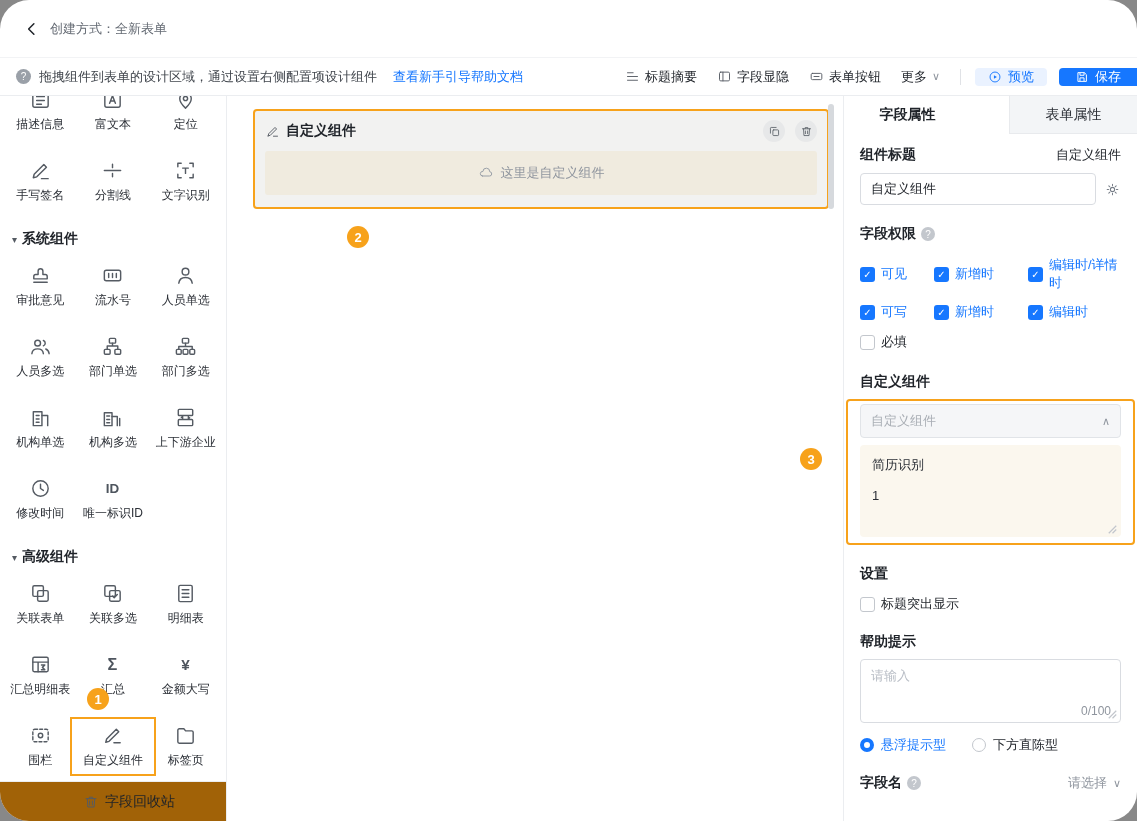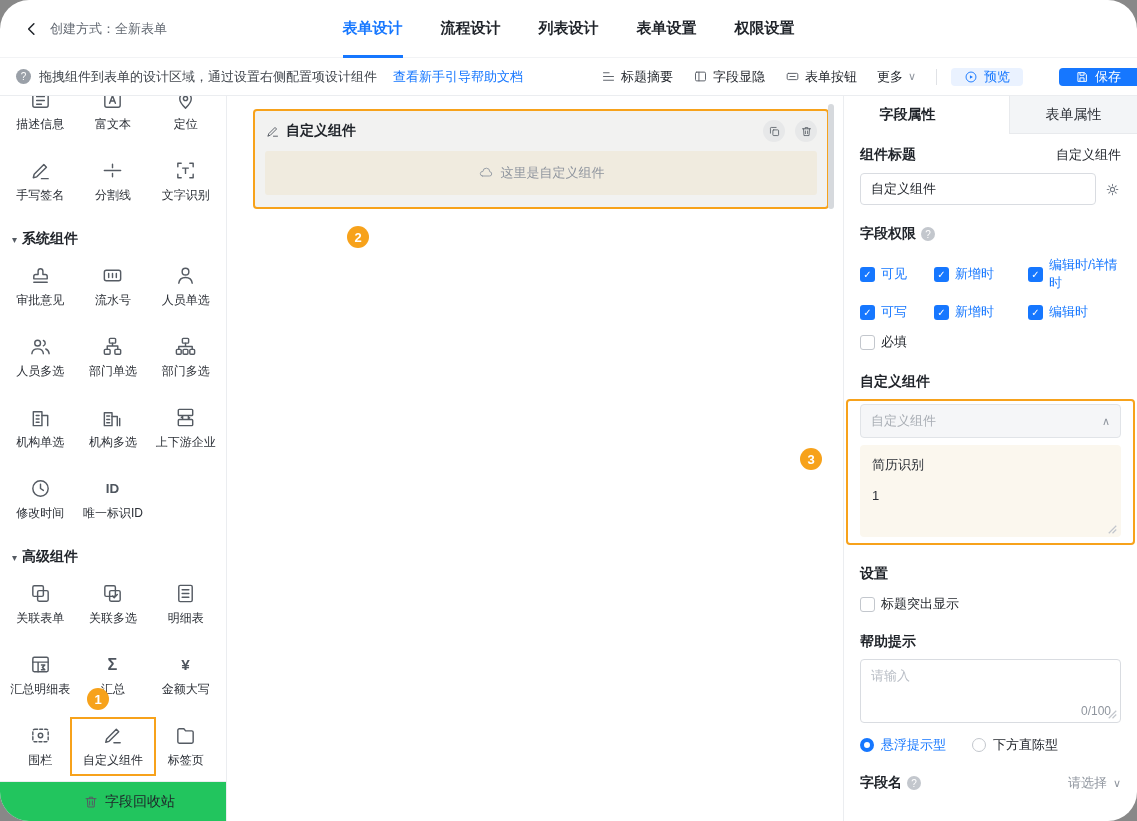--- a/index.html
+++ b/index.html
@@ -28,38 +28,38 @@
   .tb-hint{font-size:13px;color:#41464d;margin-left:8px;}
   .tb-link{font-size:13px;color:var(--blue);margin-left:16px;cursor:pointer;}
   .tb-sp{flex:1;}
   .tb-act{display:flex;align-items:center;gap:5px;font-size:13px;margin-right:20px;cursor:pointer;}
   .tb-act svg{width:15px;height:15px;}
   .chev{font-size:11px;color:var(--lgray);}
   .tb-div{width:1px;height:16px;background:#e0e2e6;margin:0 14px 0 0;}
   .btn-prev{display:flex;align-items:center;gap:6px;background:#eaf2ff;color:var(--blue);
             font-size:13px;padding:0 13px;border-radius:4px;cursor:pointer;margin-right:12px;}
   .btn-save{display:flex;align-items:center;gap:6px;background:var(--blue);color:#fff;
-            font-size:13px;padding:0 16px;border-radius:4px 0 0 4px;cursor:pointer;margin-left:24px;}
+            font-size:13px;padding:0 16px;border-radius:4px 0 0 4px;cursor:pointer;}
   .btn-save svg,.btn-prev svg{width:14px;height:14px;}
 
   
   .bd{display:flex;height:725px;}
 
   
   .sb{width:227px;border-right:1px solid var(--border);position:relative;overflow:hidden;}
   .palette{margin-top:-14px;padding:0 2px;}
   .pgrid{display:grid;grid-template-columns:repeat(3,1fr);row-gap:26px;padding:6px 2px;}
   .pi{display:flex;flex-direction:column;align-items:center;gap:5px;cursor:pointer;}
   .pi svg{width:23px;height:23px;}
   .pi .lbl{font-size:12px;color:#2b2f36;white-space:nowrap;}
   .sec-h{display:flex;align-items:center;gap:5px;font-size:14px;font-weight:700;margin:20px 0 10px 10px;cursor:pointer;}
   .sec-h .tri{font-size:10px;color:#555b63;}
   .ann-item{outline:2px solid var(--ann);outline-offset:5px;}
   .recycle{position:absolute;bottom:0;left:0;width:100%;height:40px;border-top:1px solid var(--border);
-           background:#22c55e;display:flex;align-items:center;justify-content:center;gap:6px;font-size:14px;cursor:pointer;padding-left:32px;}
+           background:#a16207;display:flex;align-items:center;justify-content:center;gap:6px;font-size:14px;cursor:pointer;padding-left:32px;}
   .recycle svg{width:16px;height:16px;}
 
   
   .cv{flex:1;position:relative;background:#fff;padding:13px 0 0 26px;}
   .card{width:576px;border:2px solid var(--ann);border-radius:4px;background:#f2f2f1;cursor:pointer;}
   .card-h{display:flex;align-items:center;padding:9px 10px 7px;}
   .card-h .t{font-size:14px;font-weight:700;margin-left:6px;}
   .card-h svg{width:15px;height:15px;}
   .card-sp{flex:1;}
   .cbtn{width:22px;height:22px;border-radius:50%;background:#e7e8e9;display:flex;align-items:center;justify-content:center;cursor:pointer;margin-left:10px;}
@@ -122,27 +122,20 @@
 
 <div class="app">
 
   <div class="hdr">
     <div class="back">
       <svg viewBox="0 0 24 24" class="ic" style="width:18px;height:18px;stroke:#1f2329;stroke-width:2">
           <path d="M14.5 5l-7 7 7 7"></path>
         </svg>
     </div>
     <span class="crumb">创建方式：全新表单</span>
-    <div class="hdr-tabs">
-      <div class="htab active">表单设计</div>
-      <div class="htab">流程设计</div>
-      <div class="htab">列表设计</div>
-      <div class="htab">表单设置</div>
-      <div class="htab">权限设置</div>
-    </div>
   </div>
 
   <div class="tb">
     <span class="info-dot">?</span>
     <span class="tb-hint">拖拽组件到表单的设计区域，通过设置右侧配置项设计组件</span>
     <span class="tb-link">查看新手引导帮助文档</span>
     <div class="tb-sp"></div>
     <div class="tb-act">
       <svg viewBox="0 0 24 24" class="ic">
           <path d="M4 6h9M4 12h16M4 18h16"></path>

